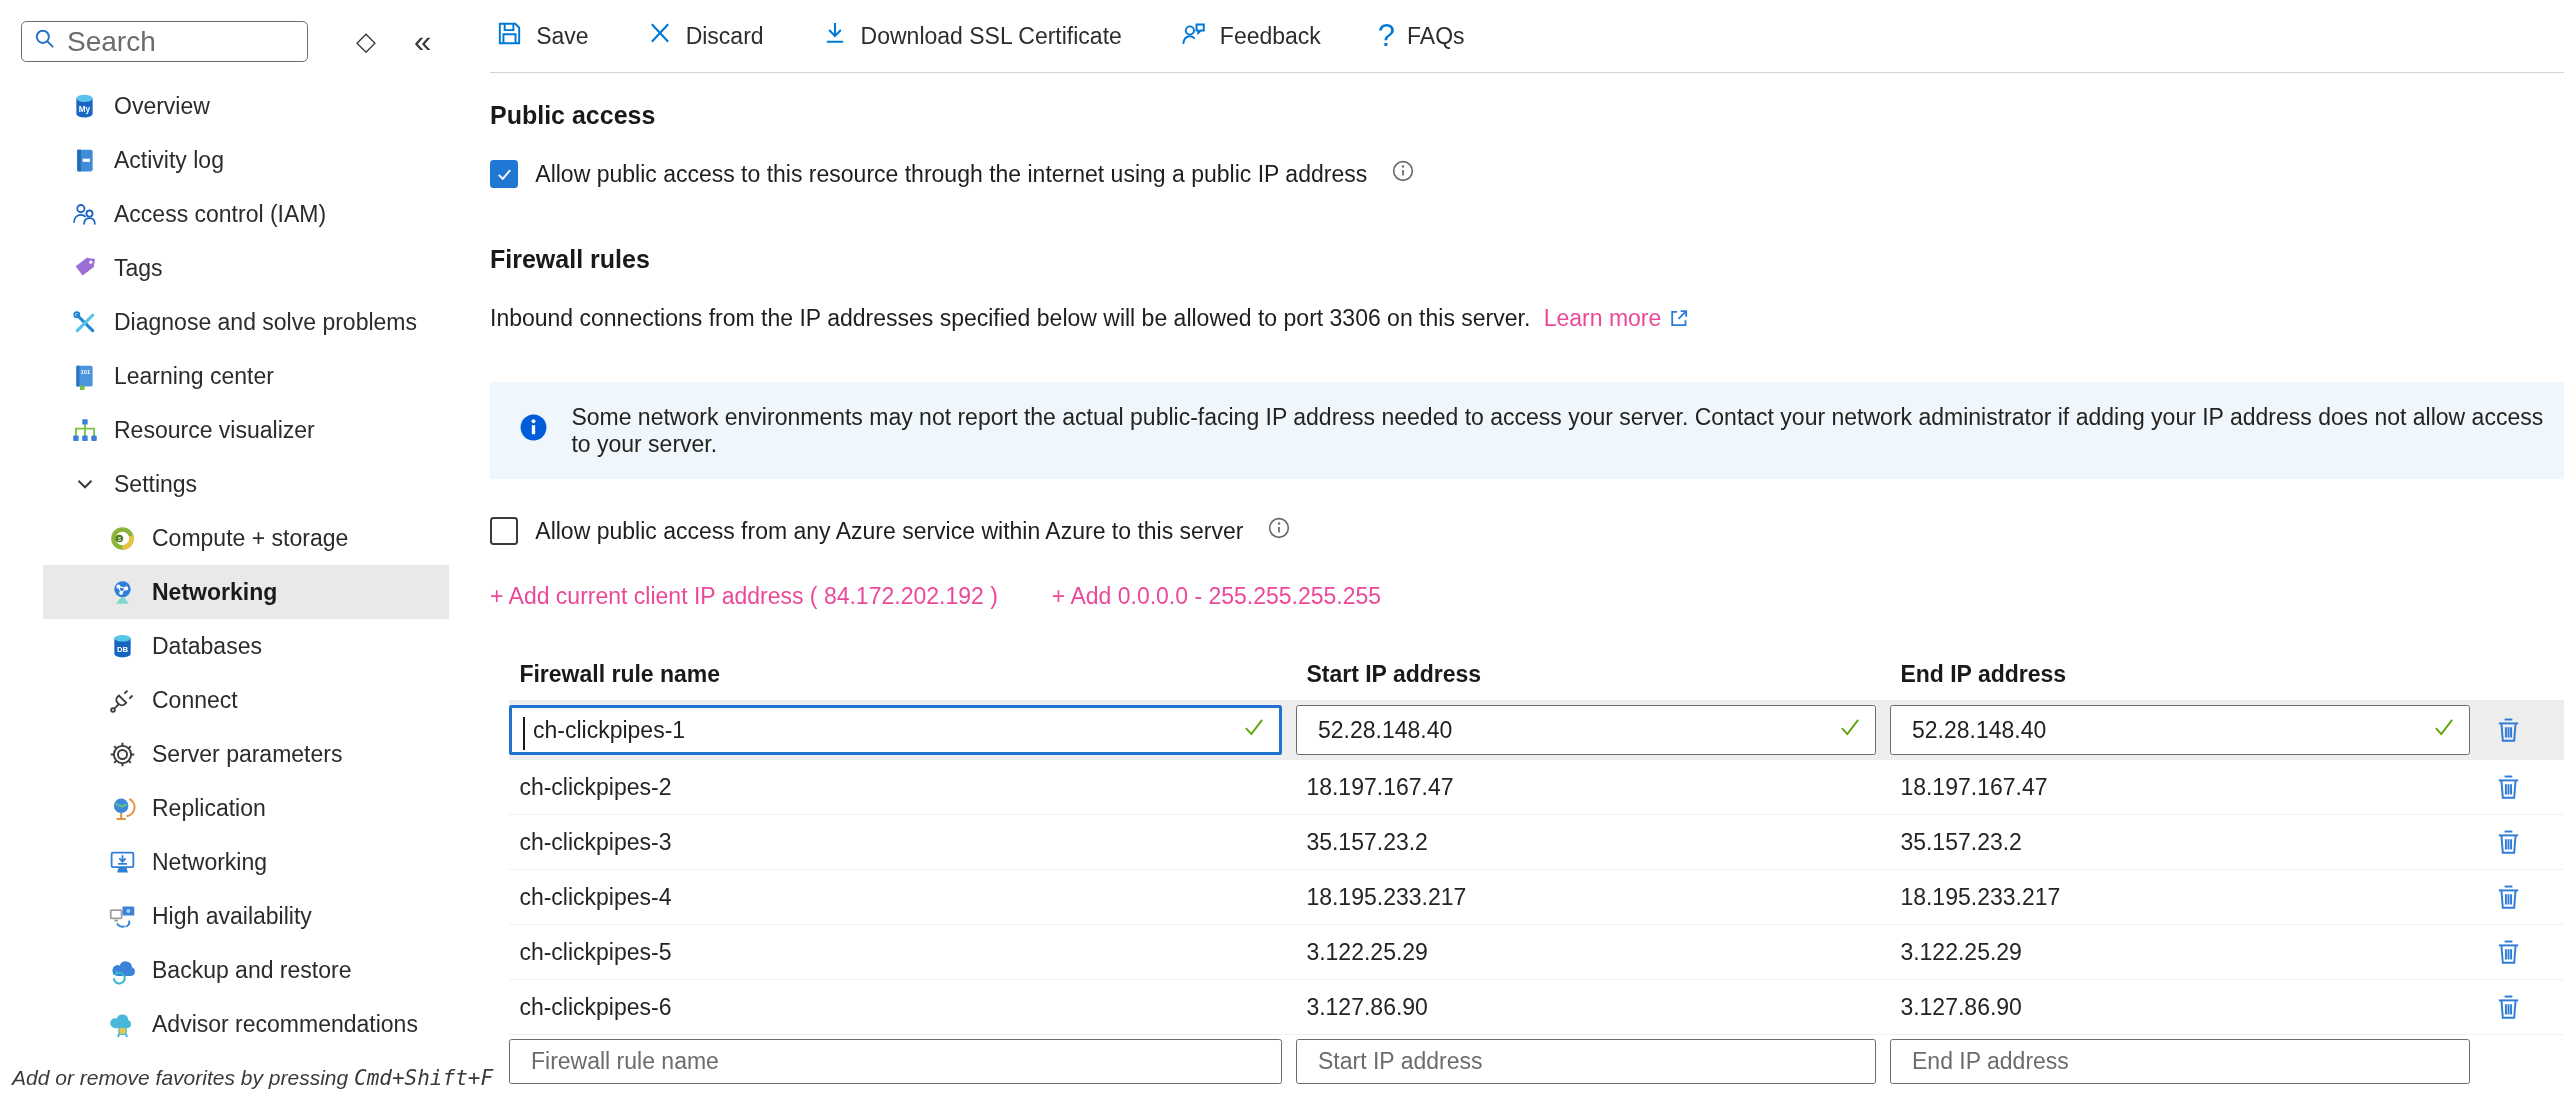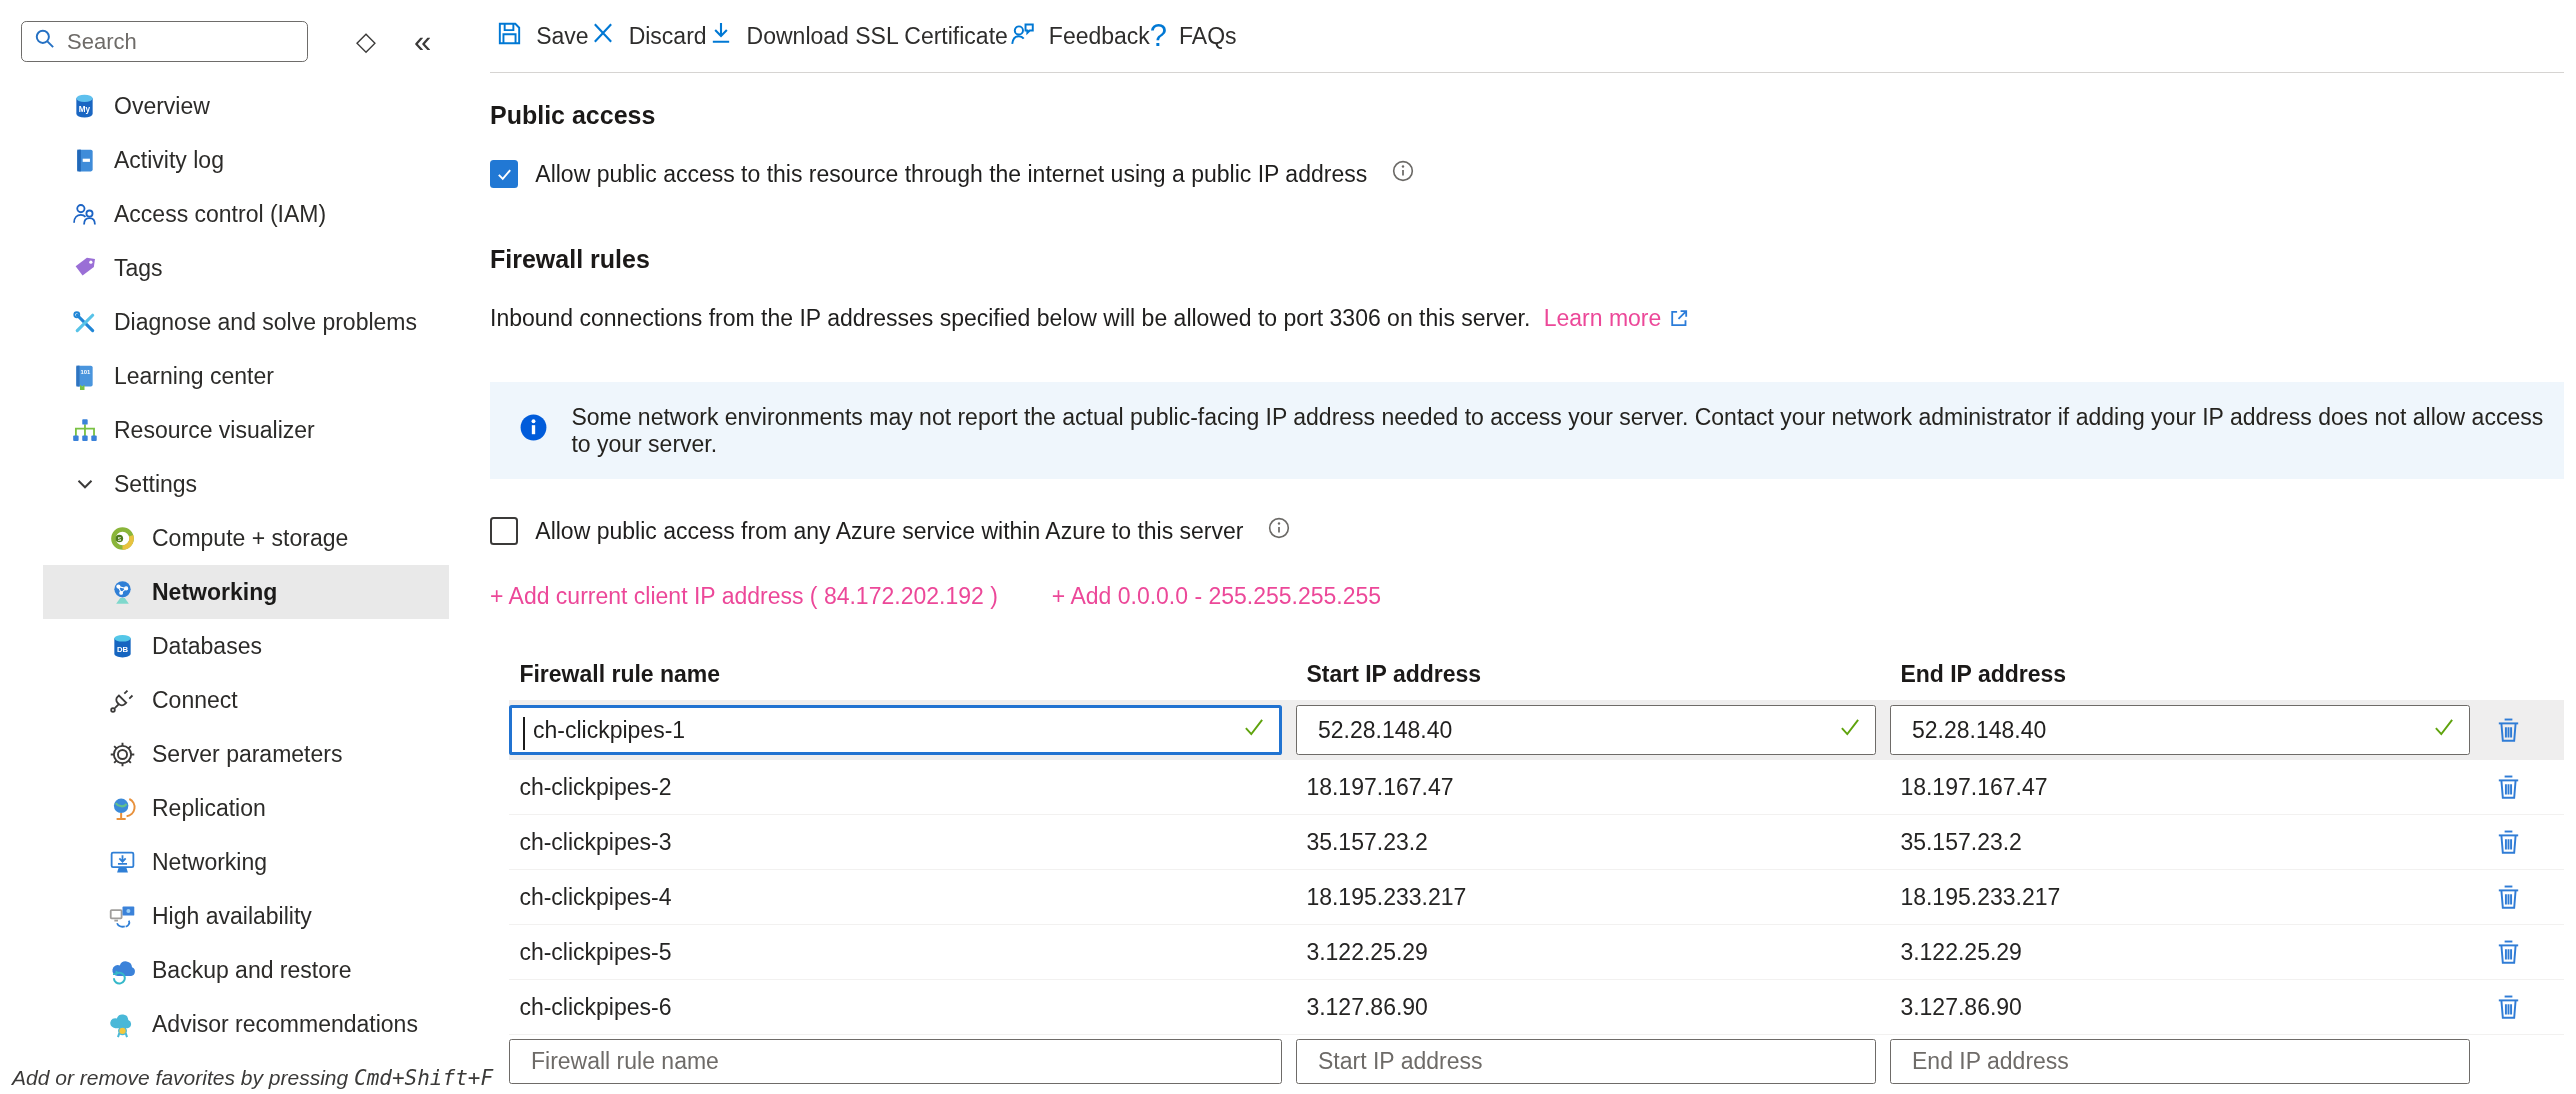--- a/index.html
+++ b/index.html
@@ -5,39 +5,39 @@
   * { margin:0; padding:0; box-sizing:border-box; }
   html,body { width:2576px; height:1095px; overflow:hidden; background:#fff;
     font-family:"Liberation Sans","DejaVu Sans",sans-serif; color:#201f1e; font-size:23px; }
   body { display:flex; }
 
   
   .sidebar { width:449px; flex:none; display:flex; flex-direction:column; }
   .search-row { display:flex; align-items:center; margin:21px 0 7px 21px; height:41px; }
   .search-box { display:flex; align-items:center; width:287px; height:41px; border:1.7px solid #6e6c6a;
     border-radius:5.2px; background:#fff; padding:0 10.4px; gap:8.6px; }
-  .search-box input { border:none; outline:none; flex:1; font:inherit; font-size:22px; color:#201f1e; min-width:0; }
+  .search-box input { border:none; outline:none; flex:1; font:inherit; font-size:28px; color:#201f1e; min-width:0; }
   .search-box input::placeholder { color:#6e6b68; }
   .side-tool { color:#3b3a39; cursor:pointer; }
   .diamond { font-size:26px; margin-left:48px; }
   .collapse { font-size:31px; margin-left:38px; }
 
   .menu { margin-top:10.4px; flex:1; }
   .srow { display:flex; align-items:center; height:54px; padding-left:26px; cursor:pointer;margin-left:43px; }
   .srow .ic { width:31px; height:31px; flex:none; display:flex; align-items:center; justify-content:center; }
   .srow .lbl { margin-left:14px; color:#2c2b29; white-space:nowrap; }
   .srow.sub { padding-left:64px; }
   .srow.selected { background:#e9e9e9; }
   .srow.selected .lbl { font-weight:700; color:#1b1a19; }
   .fav-note { font-style:italic; font-size:21px; color:#3b3a39; margin:0 0 5.2px 12px; white-space:nowrap; }
   .fav-note .mono { font-family:"DejaVu Sans Mono","Liberation Mono",monospace; }
 
   
   .main { flex:1; padding:0 12px 0 41px; display:flex; flex-direction:column; }
-  .toolbar { height:73px; display:flex; align-items:center; border-bottom:1.7px solid #d6d4d2; padding-left:5.2px; }
+  .toolbar { height:73px; display:flex; align-items:center; gap:57px; border-bottom:1.7px solid #d6d4d2; padding-left:5.2px; }
   .tbtn { display:flex; align-items:center; gap:12px; cursor:pointer; color:#2e2d2c; white-space:nowrap; }
   .tbtn svg { flex:none; }
   .qmark { color:#0078d4; font-size:31px; font-weight:400; }
 
   h2 { font-size:25px; font-weight:700; color:#1b1918; }
   .h-public { margin-top:28px; }
   .h-firewall { margin-top:55px; }
 
   .cbrow { display:flex; align-items:center; gap:17.3px; margin-top:28px; }
   .cb { width:28px; height:28px; border-radius:3.5px; flex:none; display:flex; align-items:center; justify-content:center; cursor:pointer; }

